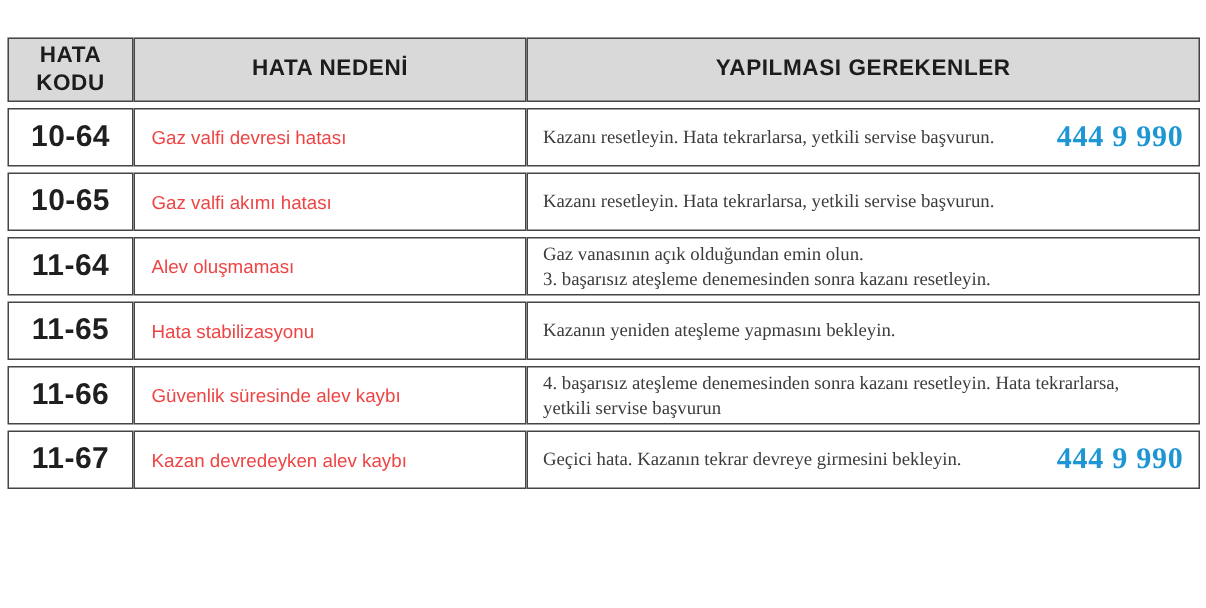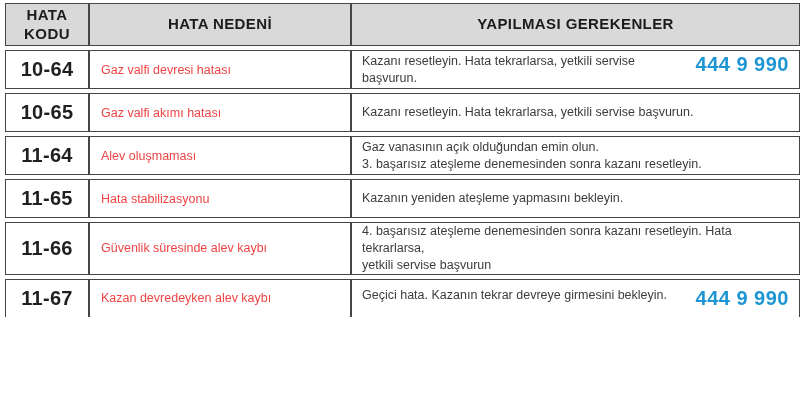--- a/index.html
+++ b/index.html
@@ -7,20 +7,21 @@
     padding: 0;
     background: #ffffff;
   }
   .page {
     position: relative;
     width: 804px;
     height: 317px;
     overflow: hidden;
     background: #ffffff;
     font-family: "Liberation Sans", sans-serif;
+    margin-top: 22px;
   }
   table.error-table {
     border-collapse: separate;
     border-spacing: 0 4px;
     table-layout: fixed;
     width: 795px;
     margin: -1px 0 0 5px;
   }
   .error-table th,
   .error-table td {
@@ -57,22 +58,24 @@
     padding-right: 6px;
     font-size: 12.5px;
     color: #ef4444;
   }
   td.action-cell {
     padding-left: 10px;
     padding-right: 6px;
   }
   .action-wrap {
     display: flex;
+    align-items: center;
     justify-content: space-between;
     gap: 8px;
+    font-family: Liberation Serif, serif;
   }
   .action-text {
     font-size: 12.5px;
     color: #3c3c3c;
     line-height: 1.35;
     white-space: pre-line;
   }
   .phone {
     font-size: 20px;
     font-weight: bold;

